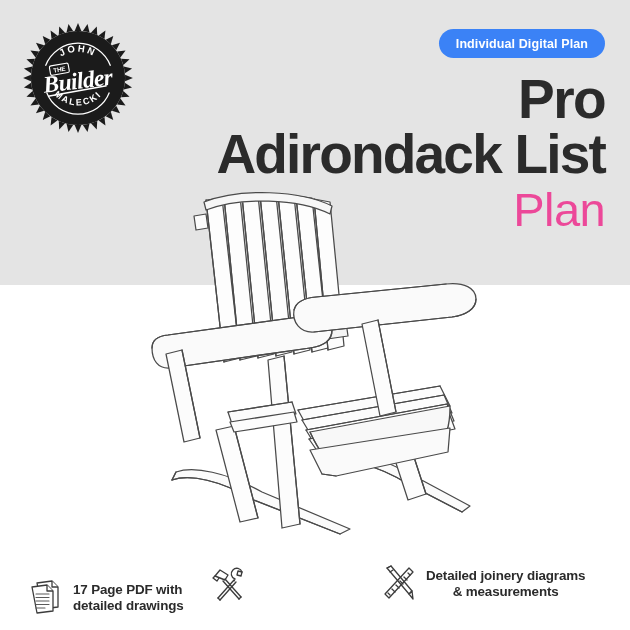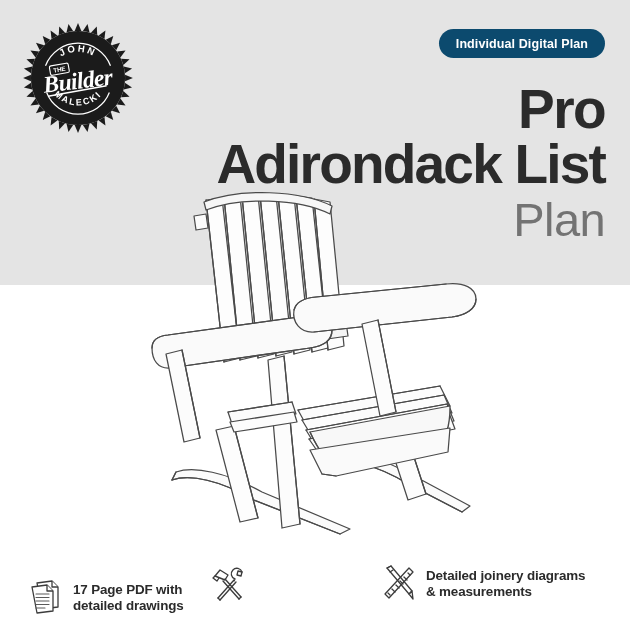--- a/index.html
+++ b/index.html
@@ -15,57 +15,57 @@
   .band{position:absolute;left:0;top:0;width:630px;height:285px;background:#e4e4e4;}
 
   
   .logo{position:absolute;left:22px;top:22px;width:112px;height:112px;}
   .logo svg{display:block;width:112px;height:112px;}
 
   
   .pill{
     position:absolute;right:25px;top:29px;
     height:29px;padding:0 17px;border-radius:15px;
-    background:#0c4a6e;color:#ffffff;
+    background:#3b82f6;color:#ffffff;
     display:flex;align-items:center;justify-content:center;
     font-size:12.5px;font-weight:bold;letter-spacing:.1px;
     white-space:nowrap;
   }
 
   
   .titles{
-    position:absolute;right:25px;top:84px;width:586px;
+    position:absolute;right:25px;top:74px;width:586px;
     text-align:right;color:#2b2b2b;line-height:1;
   }
   .t-pro{
     font-size:55px;font-weight:bold;letter-spacing:-1.6px;
     line-height:.92;display:block;
   }
   .t-main{
     font-size:55px;font-weight:bold;letter-spacing:-1.8px;
     line-height:1.08;display:block;white-space:nowrap;
   }
   .t-plan{
     font-size:47px;font-weight:normal;letter-spacing:-.6px;
-    line-height:1.12;display:block;color:#737373;
+    line-height:1.12;display:block;color:#ec4899;
   }
 
   
   .chair{position:absolute;left:150px;top:188px;width:340px;height:352px;}
   .chair svg{display:block;width:340px;height:352px;}
 
   
   .features{
     position:absolute;left:0;bottom:16px;width:630px;height:60px;
     display:flex;align-items:center;
   }
   .feat{display:flex;align-items:center;}
   .feat-1{position:absolute;left:28px;margin-top:28px;}
   .feat-2{position:absolute;left:211px;}
-  .feat-3{position:absolute;left:379px;}
+  .feat-3{position:absolute;left:379px;text-align:center;}
   .feat-ico{flex:0 0 auto;margin-right:9px;display:block;}
   .feat-txt{
     font-size:13.4px;font-weight:bold;color:#2b2b2b;
     line-height:1.22;letter-spacing:-.15px;white-space:pre-line;
   }
 </style>
 </head>
 <body>
 
 <div class="page">

